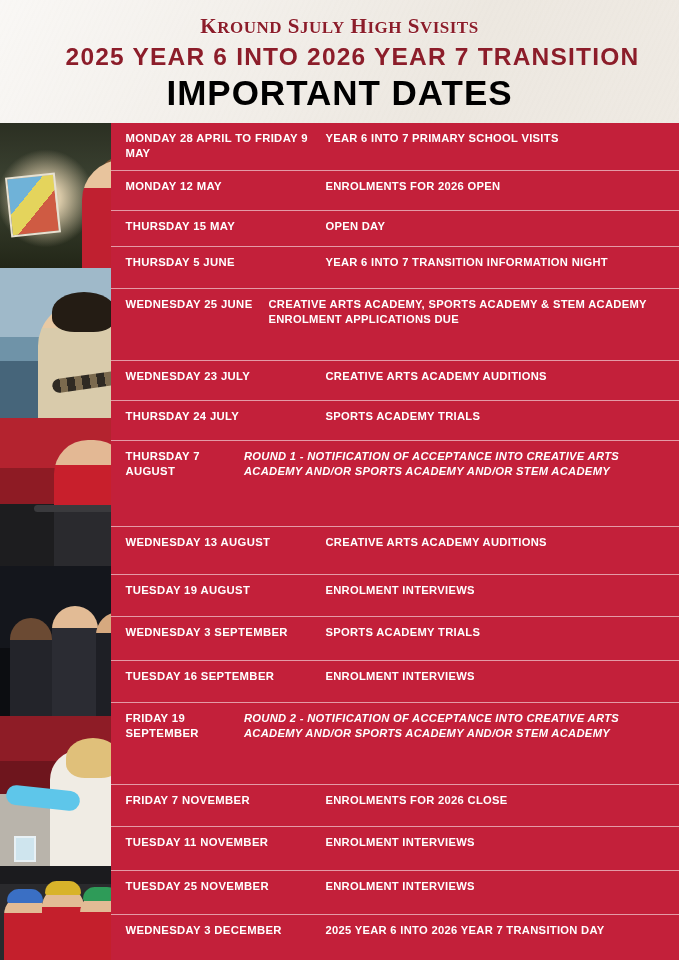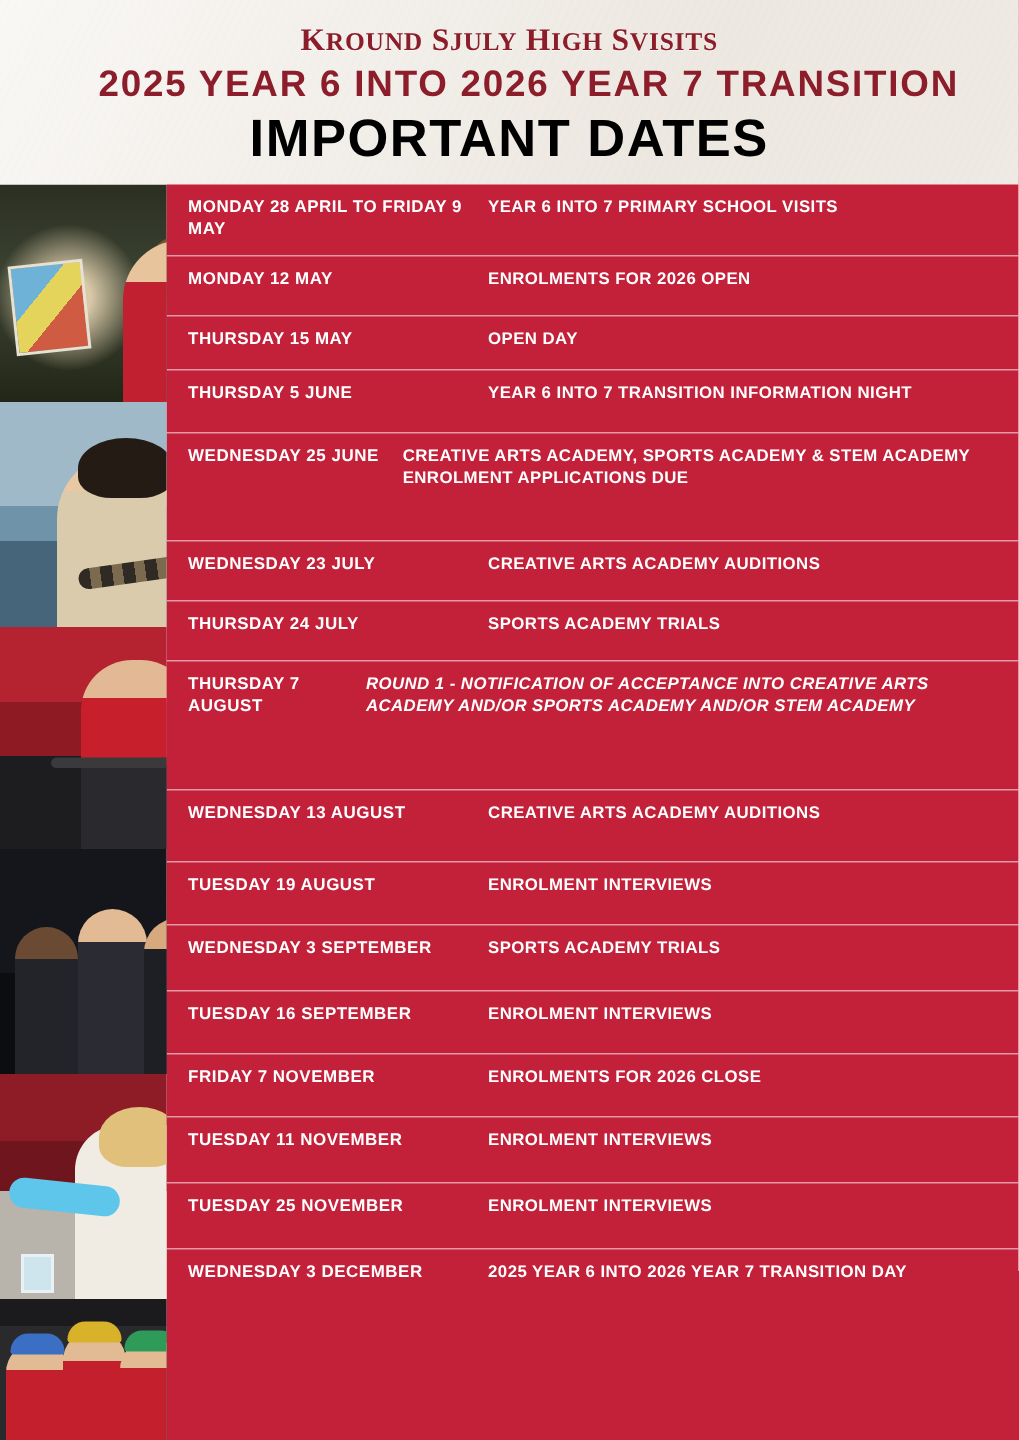--- a/index.html
+++ b/index.html
@@ -296,20 +296,24 @@
           <div class="cell-desc">ENROLMENT INTERVIEWS</div>
         </div>
         <div class="row" style="min-height: 44px; flex: 0 0 44px;">
           <div class="cell-date">WEDNESDAY 3 SEPTEMBER</div>
           <div class="cell-desc">SPORTS ACADEMY TRIALS</div>
         </div>
         <div class="row" style="min-height: 42px; flex: 0 0 42px;">
           <div class="cell-date">TUESDAY 16 SEPTEMBER</div>
           <div class="cell-desc">ENROLMENT INTERVIEWS</div>
         </div>
+        <div class="row" style="min-height: 82px; flex: 0 0 82px;">
+          <div class="cell-date">FRIDAY 19 SEPTEMBER</div>
+          <div class="cell-desc"><em>ROUND 2 </em><span style="font-style: italic;">- NOTIFICATION OF ACCEPTANCE INTO CREATIVE ARTS ACADEMY AND/OR SPORTS ACADEMY AND/OR STEM ACADEMY</span></div>
+        </div>
         <div class="row" style="min-height: 42px; flex: 0 0 42px;">
           <div class="cell-date">FRIDAY 7 NOVEMBER</div>
           <div class="cell-desc">ENROLMENTS FOR 2026 CLOSE</div>
         </div>
         <div class="row" style="min-height: 44px; flex: 0 0 44px;">
           <div class="cell-date">TUESDAY 11 NOVEMBER</div>
           <div class="cell-desc">ENROLMENT INTERVIEWS</div>
         </div>
         <div class="row" style="min-height: 44px; flex: 0 0 44px;">
           <div class="cell-date">TUESDAY 25 NOVEMBER</div>

